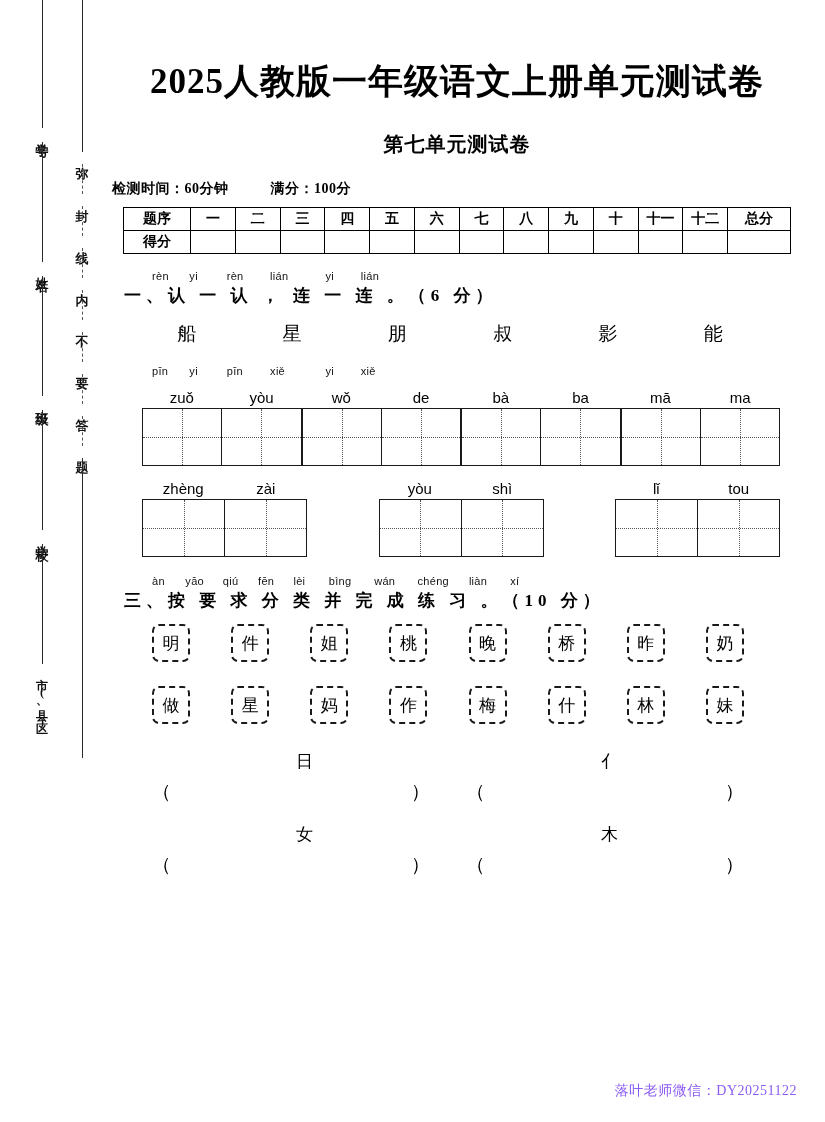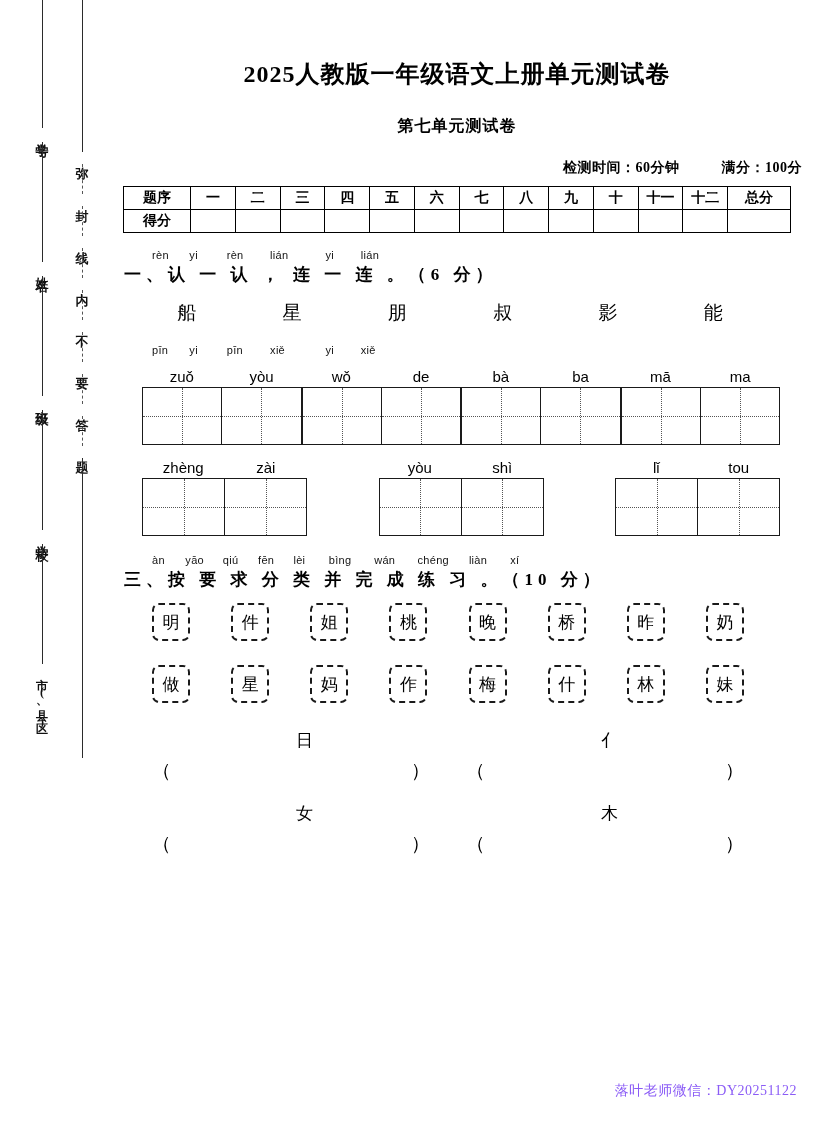--- a/index.html
+++ b/index.html
@@ -62,33 +62,33 @@
     left: 112px;
     top: 0;
     width: 690px;
     height: 1122px;
   }
 
   .title {
     text-align: center;
     font-family: "Liberation Serif", "DejaVu Serif", serif;
     font-weight: bold;
-    font-size: 24px;
+    font-size: 35px;
     letter-spacing: 1px;
     margin-top: 58px;
   }
   .subtitle {
     text-align: center;
     font-weight: bold;
-    font-size: 16px;
+    font-size: 20px;
     letter-spacing: 1px;
     margin-top: 26px;
   }
   .meta-line {
-    text-align: right;
+    text-align: left;
     font-weight: bold;
     font-size: 14px;
     margin-top: 22px;
     letter-spacing: 0.5px;
   }
   .meta-line .gap { display: inline-block; width: 34px; }
 
   
   table.score {
     border-collapse: collapse;

